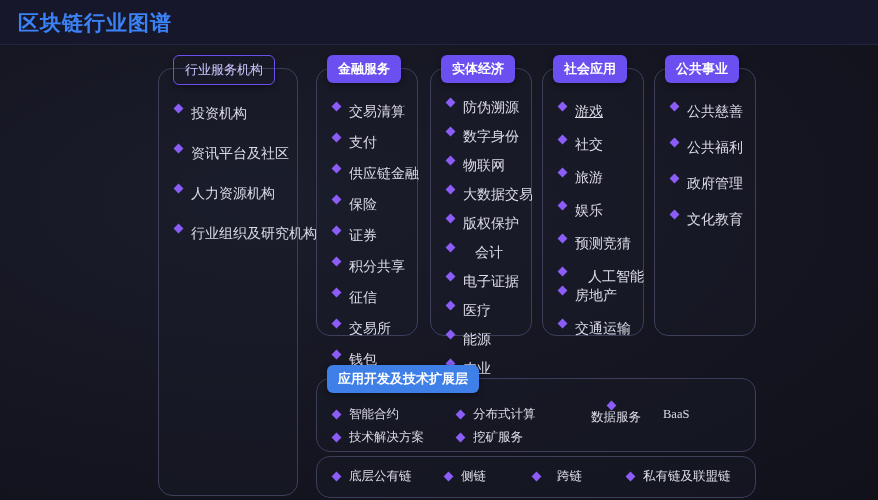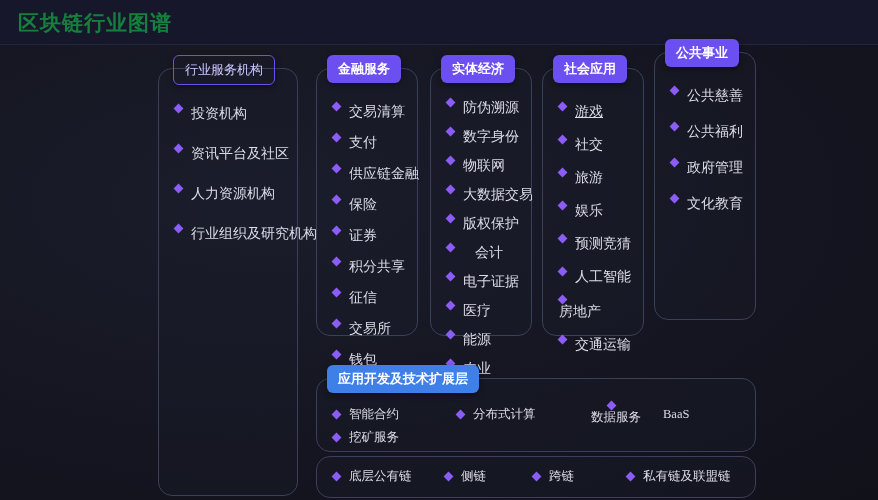--- a/index.html
+++ b/index.html
@@ -27,21 +27,21 @@
     left: 0; top: 0;
     width: 878px; height: 44px;
     background: #16172a;
     border-bottom: 1px solid #232440;
   }
   .title-text {
     position: absolute;
     left: 18px; top: 9px;
     font-size: 21px;
     font-weight: bold;
-    color: #15803d;
+    color: #3b82f6;
     letter-spacing: 1px;
   }
   
   .col {
     position: absolute;
     border: 1px solid #3c3f5c;
     border-radius: 14px;
     background: rgba(26,28,44,0.35);
   }
   .col-header {
@@ -243,36 +243,36 @@
           <span>旅游</span>
         </div>
       <div class="item" style="margin-bottom:15px;">
           <span class="diamond"></span>
           <span>娱乐</span>
         </div>
       <div class="item" style="margin-bottom:15px;">
           <span class="diamond"></span>
           <span>预测竞猜</span>
         </div>
-      <div class="item" style="margin-bottom:10px;">
+      <div class="item" style="margin-bottom:1px;gap:13px;">
           <span class="diamond"></span>
           <span>人工智能</span>
         </div>
-      <div class="item" style="margin-bottom:15px;flex-direction:column;">
+      <div class="item" style="margin-bottom:15px;">
           <span class="diamond"></span>
           <span>房地产</span>
         </div>
       <div class="item" style="margin-bottom:15px;">
           <span class="diamond"></span>
           <span>交通运输</span>
         </div>
     </div>
   </div>
 
-  <div class="col" style="left:654px; top:52px; width:100px; height:266px;">
+  <div class="col" style="left:654px; top:68px; width:100px; height:266px;">
     <div class="col-header" style="left:10px;">公共事业</div>
     <div class="items">
       <div class="item" style="margin-bottom:18px;">
           <span class="diamond"></span>
           <span>公共慈善</span>
         </div>
       <div class="item" style="margin-bottom:18px;">
           <span class="diamond"></span>
           <span>公共福利</span>
         </div>
@@ -300,38 +300,42 @@
         </div>
       <div class="cell" style="width:94px;flex-direction:column;">
           <span class="diamond"></span>
           <span>数据服务</span>
         </div>
       <div class="cell baas">
           <span>BaaS</span>
         </div>
     </div>
     <div class="row" style="left:16px; top:50px;">
+      <div class="cell" style="width:124px;">
+          <span class="diamond"></span>
+          <span>技术解决方案</span>
+        </div>
       <div class="cell" style="width:112px;">
           <span class="diamond"></span>
           <span>挖矿服务</span>
         </div>
     </div>
   </div>
 
   <div class="panel" style="left:316px; top:456px; width:438px; height:40px;">
     <div class="row" style="left:16px; top:11px;">
       <div class="cell" style="width:112px;">
           <span class="diamond"></span>
           <span>底层公有链</span>
         </div>
       <div class="cell" style="width:88px;">
           <span class="diamond"></span>
           <span>侧链</span>
         </div>
-      <div class="cell" style="width:94px;">
+      <div class="cell" style="width:94px;gap:8px;">
           <span class="diamond"></span>
           <span>跨链</span>
         </div>
       <div class="cell">
           <span class="diamond"></span>
           <span>私有链及联盟链</span>
         </div>
     </div>
   </div>
 

